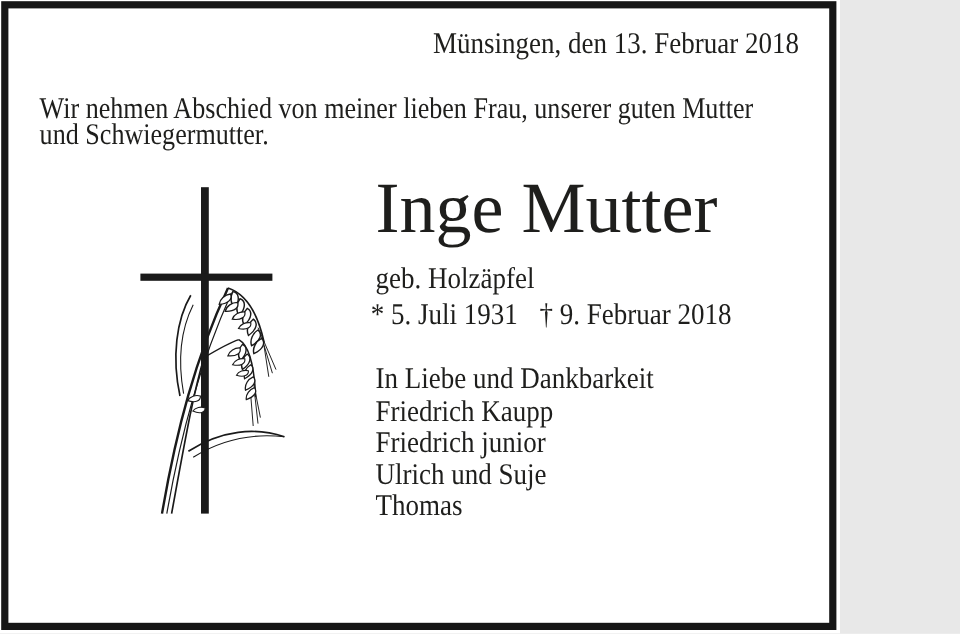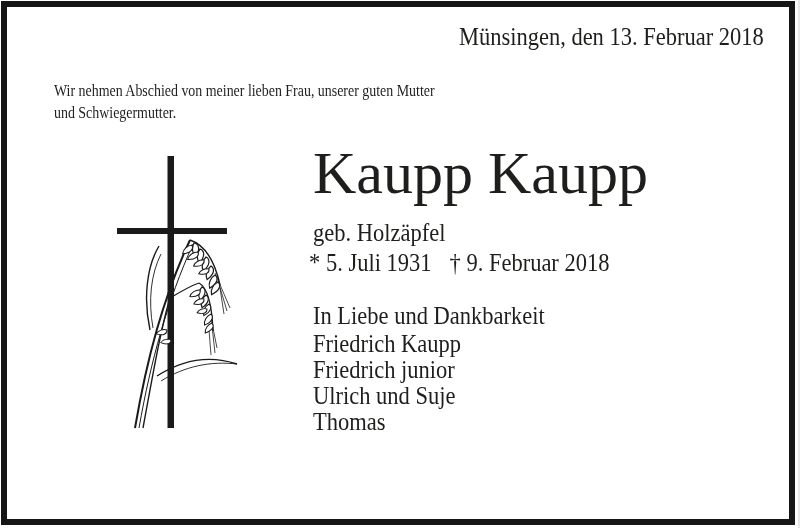--- a/index.html
+++ b/index.html
@@ -1,37 +1,37 @@
 <!DOCTYPE html>
 <html><head>
 <meta charset="utf-8">
 <style>
   html,body{margin:0;padding:0;background:#e8e8e8;}
   .page{
     position:relative;
-    width:798px;height:528px;
+    width:700px;height:528px;
     background:#ffffff;
     font-family:"Liberation Serif","DejaVu Serif",serif;
     color:#1e1e1c;
     overflow:hidden;
   }
   .frame{
     position:absolute;left:1px;top:1px;right:3px;bottom:3px;
     border:6px solid #161616;
     pointer-events:none;
   }
   .dateline{
     position:absolute;top:24px;right:34px;
     font-size:25px;line-height:1;
     white-space:nowrap;
     transform:scaleX(0.9);transform-origin:right top;
   }
   .bodytext{
     position:absolute;left:33px;
-    font-size:16px;line-height:22px;margin-left:21px;
+    font-size:25px;line-height:22px;
   }
   .bodytext .line{
     white-space:nowrap;
     transform:scaleX(0.87);transform-origin:left top;
   }
   .intro{top:80px;}
   .funeral{top:450px;}
   .deceased-name{
     position:absolute;left:313px;top:143px;
     font-size:60px;line-height:1;
@@ -119,21 +119,21 @@
 
       <use href="#sp" transform="translate(95,142) rotate(105) scale(0.85)"></use>
       <use href="#sp" transform="translate(99,151) rotate(112) scale(0.8)"></use>
       <use href="#sp" transform="translate(102,161) rotate(117) scale(0.75)"></use>
 
       <use href="#sp" transform="translate(62,182) rotate(118) scale(0.8)"></use>
       <use href="#sp" transform="translate(66,192) rotate(124) scale(0.75)"></use>
     </g>
   </svg>
 
-  <div class="deceased-name">Kaupp Kaupp</div>
+  <div class="deceased-name">Inge Mutter</div>
 
   <div class="col birth-name">geb. Holzäpfel</div>
 
   <div class="col dates">
     <span class="birth">* 5. Juli 1931</span><span class="death">† 9. Februar 2018</span>
   </div>
 
   <div class="col closing">In Liebe und Dankbarkeit</div>
 
   <div class="col mourners">

